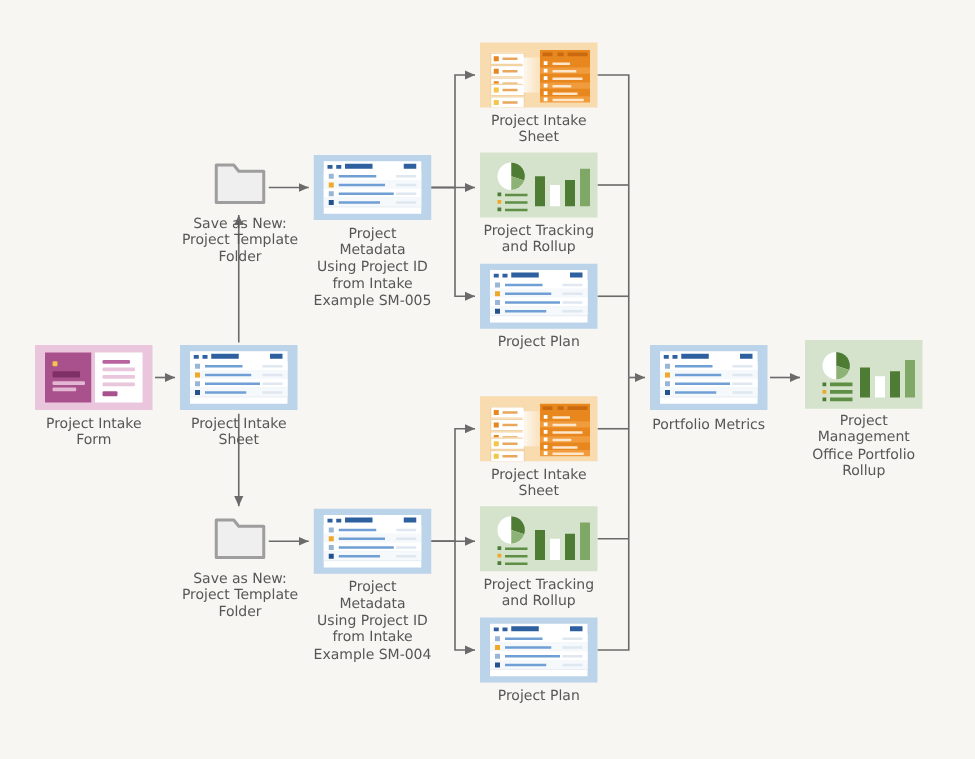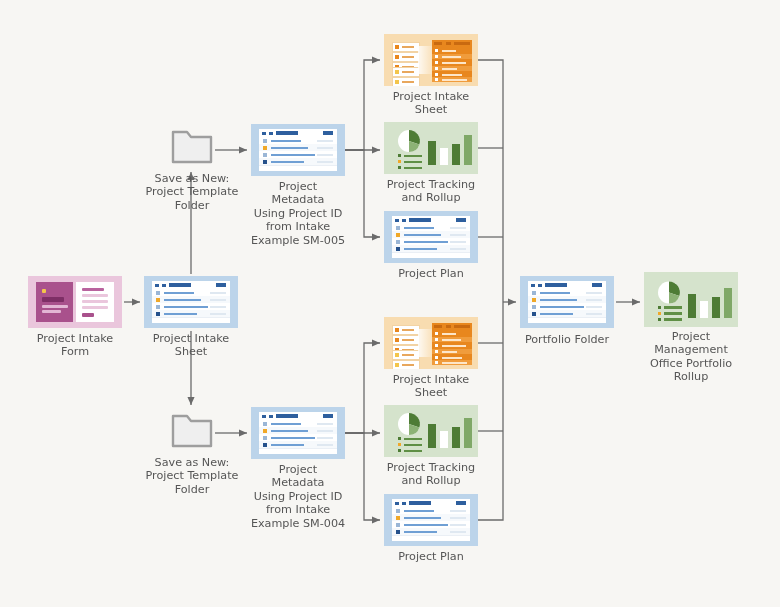--- a/index.html
+++ b/index.html
@@ -452,21 +452,21 @@
         <div style="position: absolute; left: 12px; top: 29px; width: 4px; height: 4px; background: rgb(154, 182, 214);"></div>
         <div style="position: absolute; left: 20px; top: 30px; width: 44px; height: 2px; background: rgb(111, 159, 212);"></div>
         <div style="position: absolute; left: 66px; top: 30px; width: 16px; height: 2px; background: rgb(223, 232, 241);"></div>
         <div style="position: absolute; left: 8px; top: 34px; width: 78px; height: 1px; background: rgb(234, 239, 245);"></div>
         <div style="position: absolute; left: 8px; top: 34px; width: 78px; height: 7px; background: rgb(246, 249, 252);"></div>
         <div style="position: absolute; left: 12px; top: 36px; width: 4px; height: 4px; background: rgb(37, 81, 140);"></div>
         <div style="position: absolute; left: 20px; top: 37px; width: 33px; height: 2px; background: rgb(111, 159, 212);"></div>
         <div style="position: absolute; left: 66px; top: 37px; width: 16px; height: 2px; background: rgb(223, 232, 241);"></div>
         <div style="position: absolute; left: 8px; top: 41px; width: 78px; height: 1px; background: rgb(234, 239, 245);"></div>
       </div>
-    <div class="node-label" style="top:57px;">Portfolio Folder</div>
+    <div class="node-label" style="top:57px;">Portfolio Metrics</div>
   </div>
 
   <div class="node" style="left:644px; top:272px; width:94px; height:55px;">
     <div class="node-art chart-art" style="height:55px; background:#d5e3cc;">
         <svg width="94" height="55" style="position: absolute; left: 0px; top: 0px;">
           <circle cx="25" cy="20.5" r="11" fill="#ffffff"></circle>
           <path d="M25 20.5 L25 9.5 A11 11 0 0 1 35.4 23.9 Z" fill="#4e7c35"></path>
           <path d="M25 20.5 L35.4 23.9 A11 11 0 0 1 25 31.5 Z" fill="#8cb275"></path>
         </svg>
         <div style="position: absolute; left: 14px; top: 33.5px; width: 3px; height: 3px; background: rgb(78, 124, 53);"></div>

